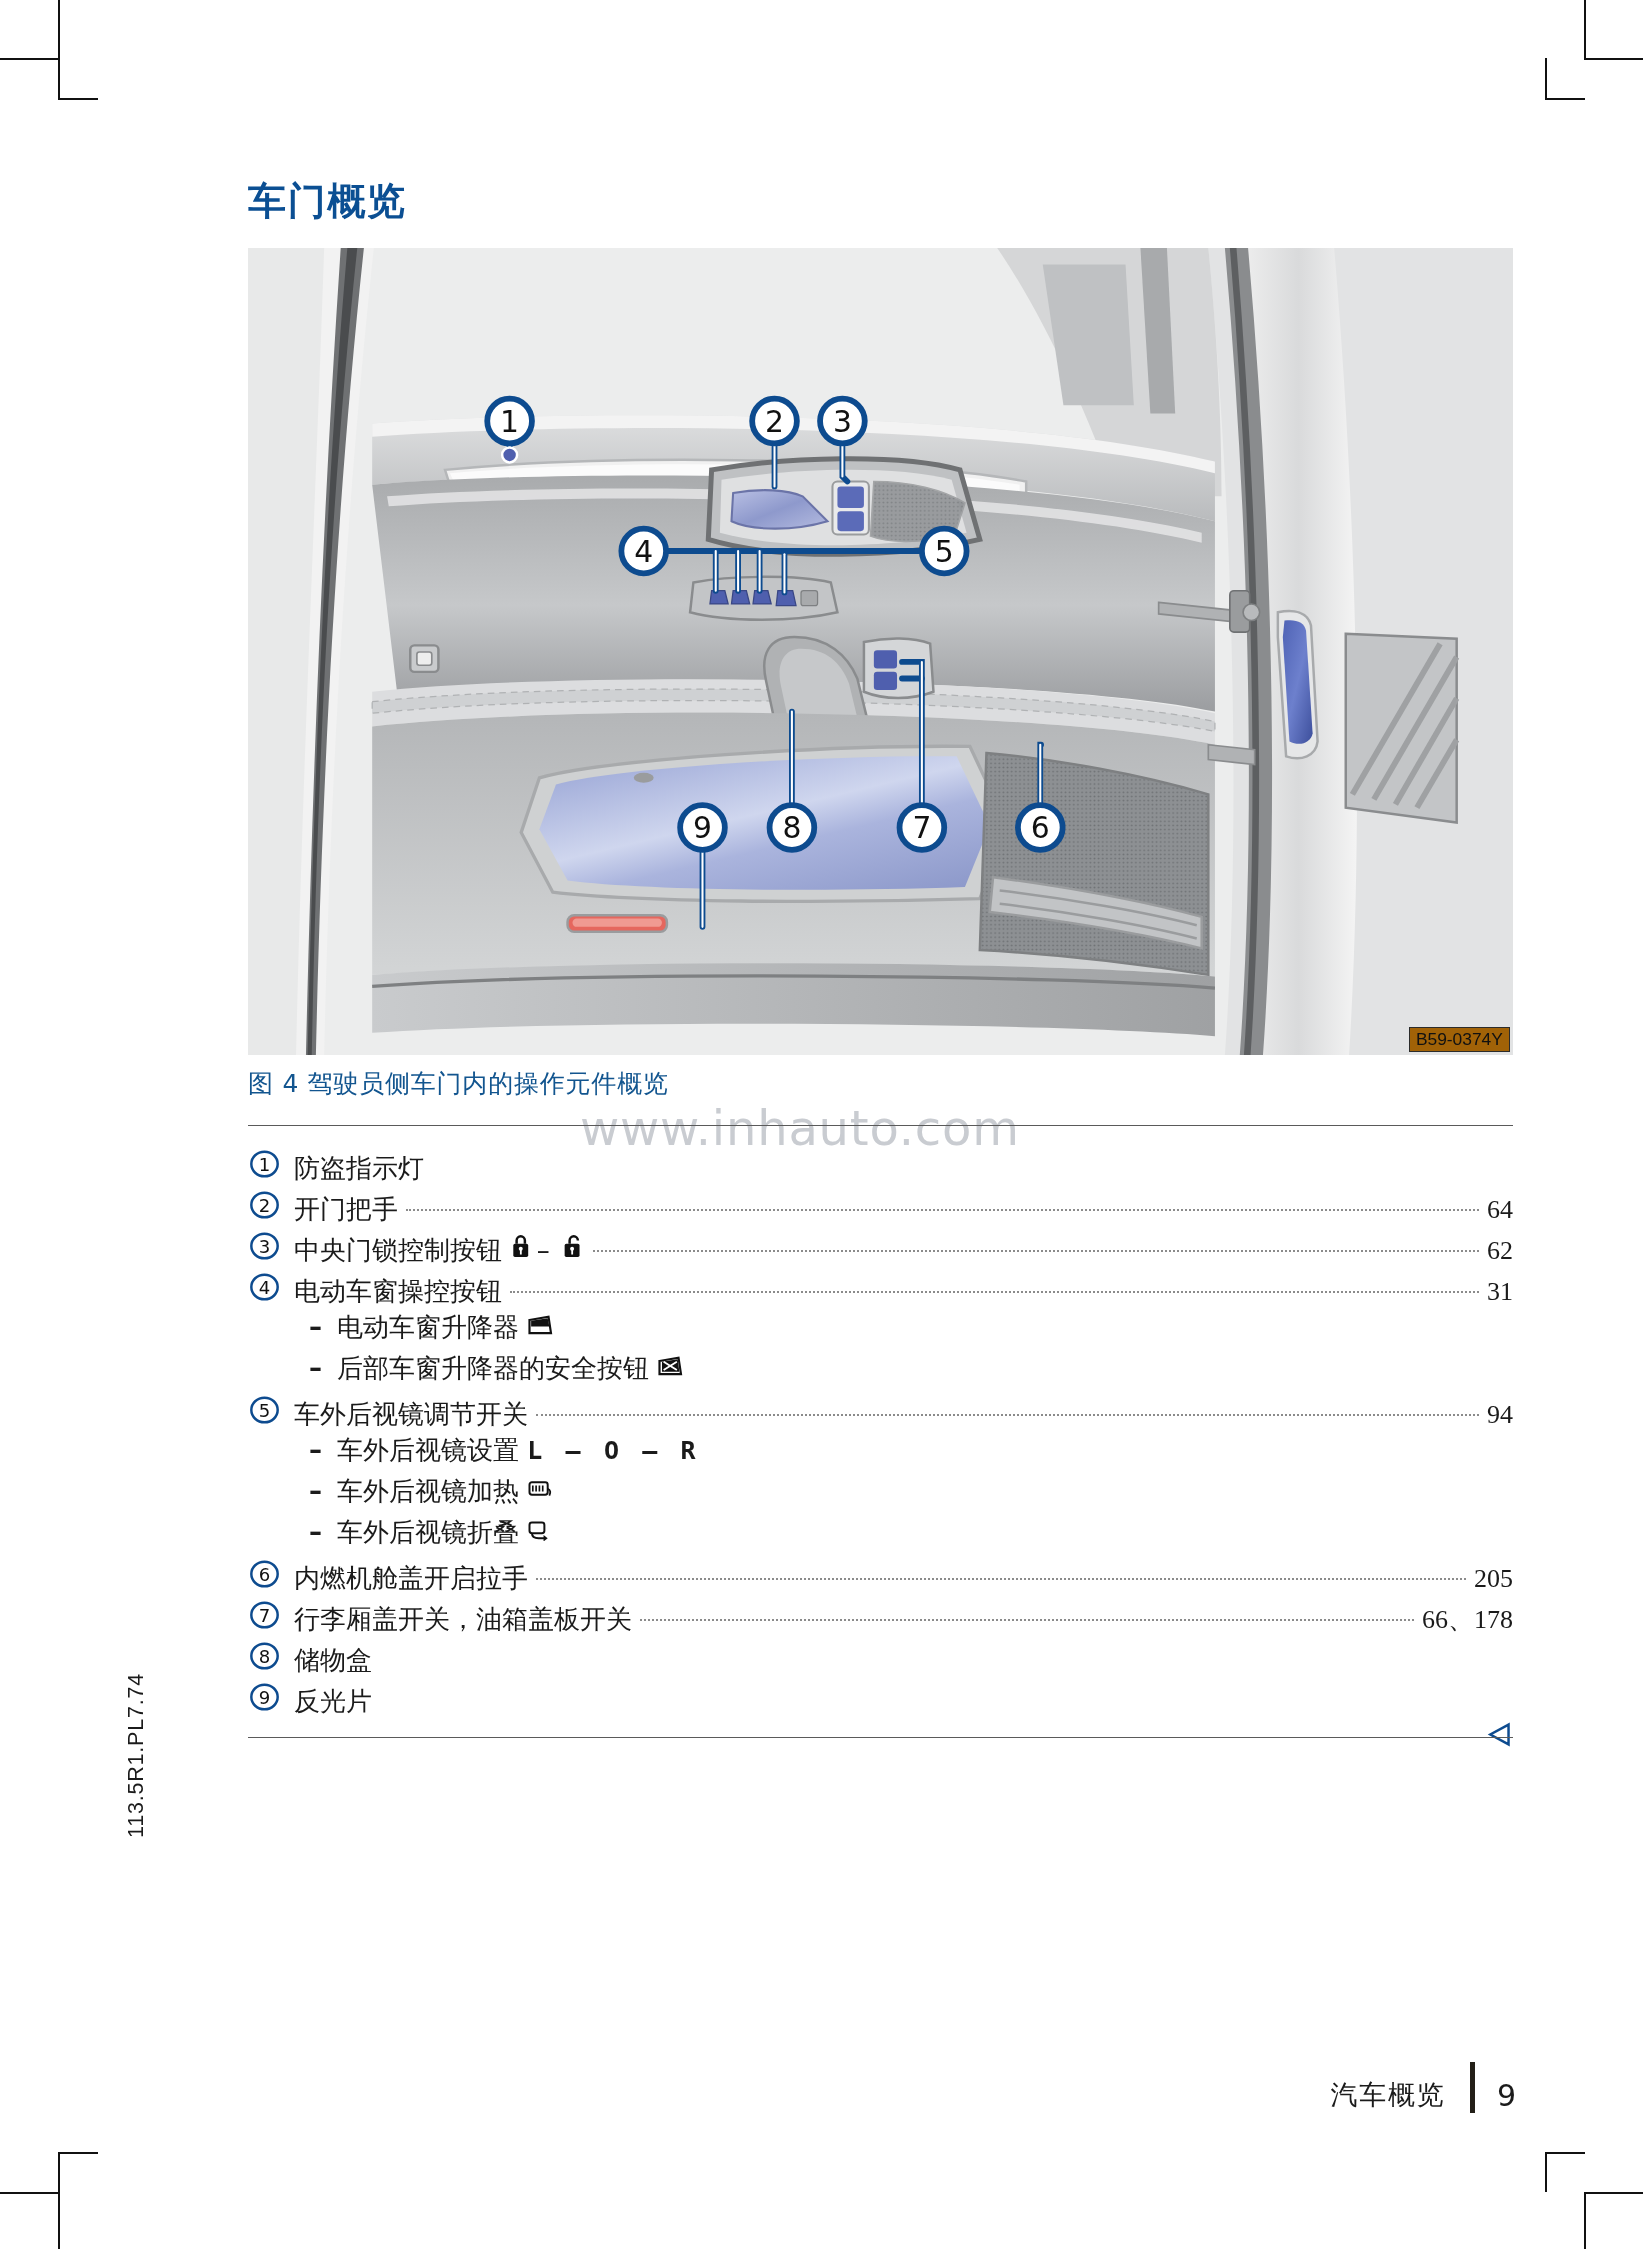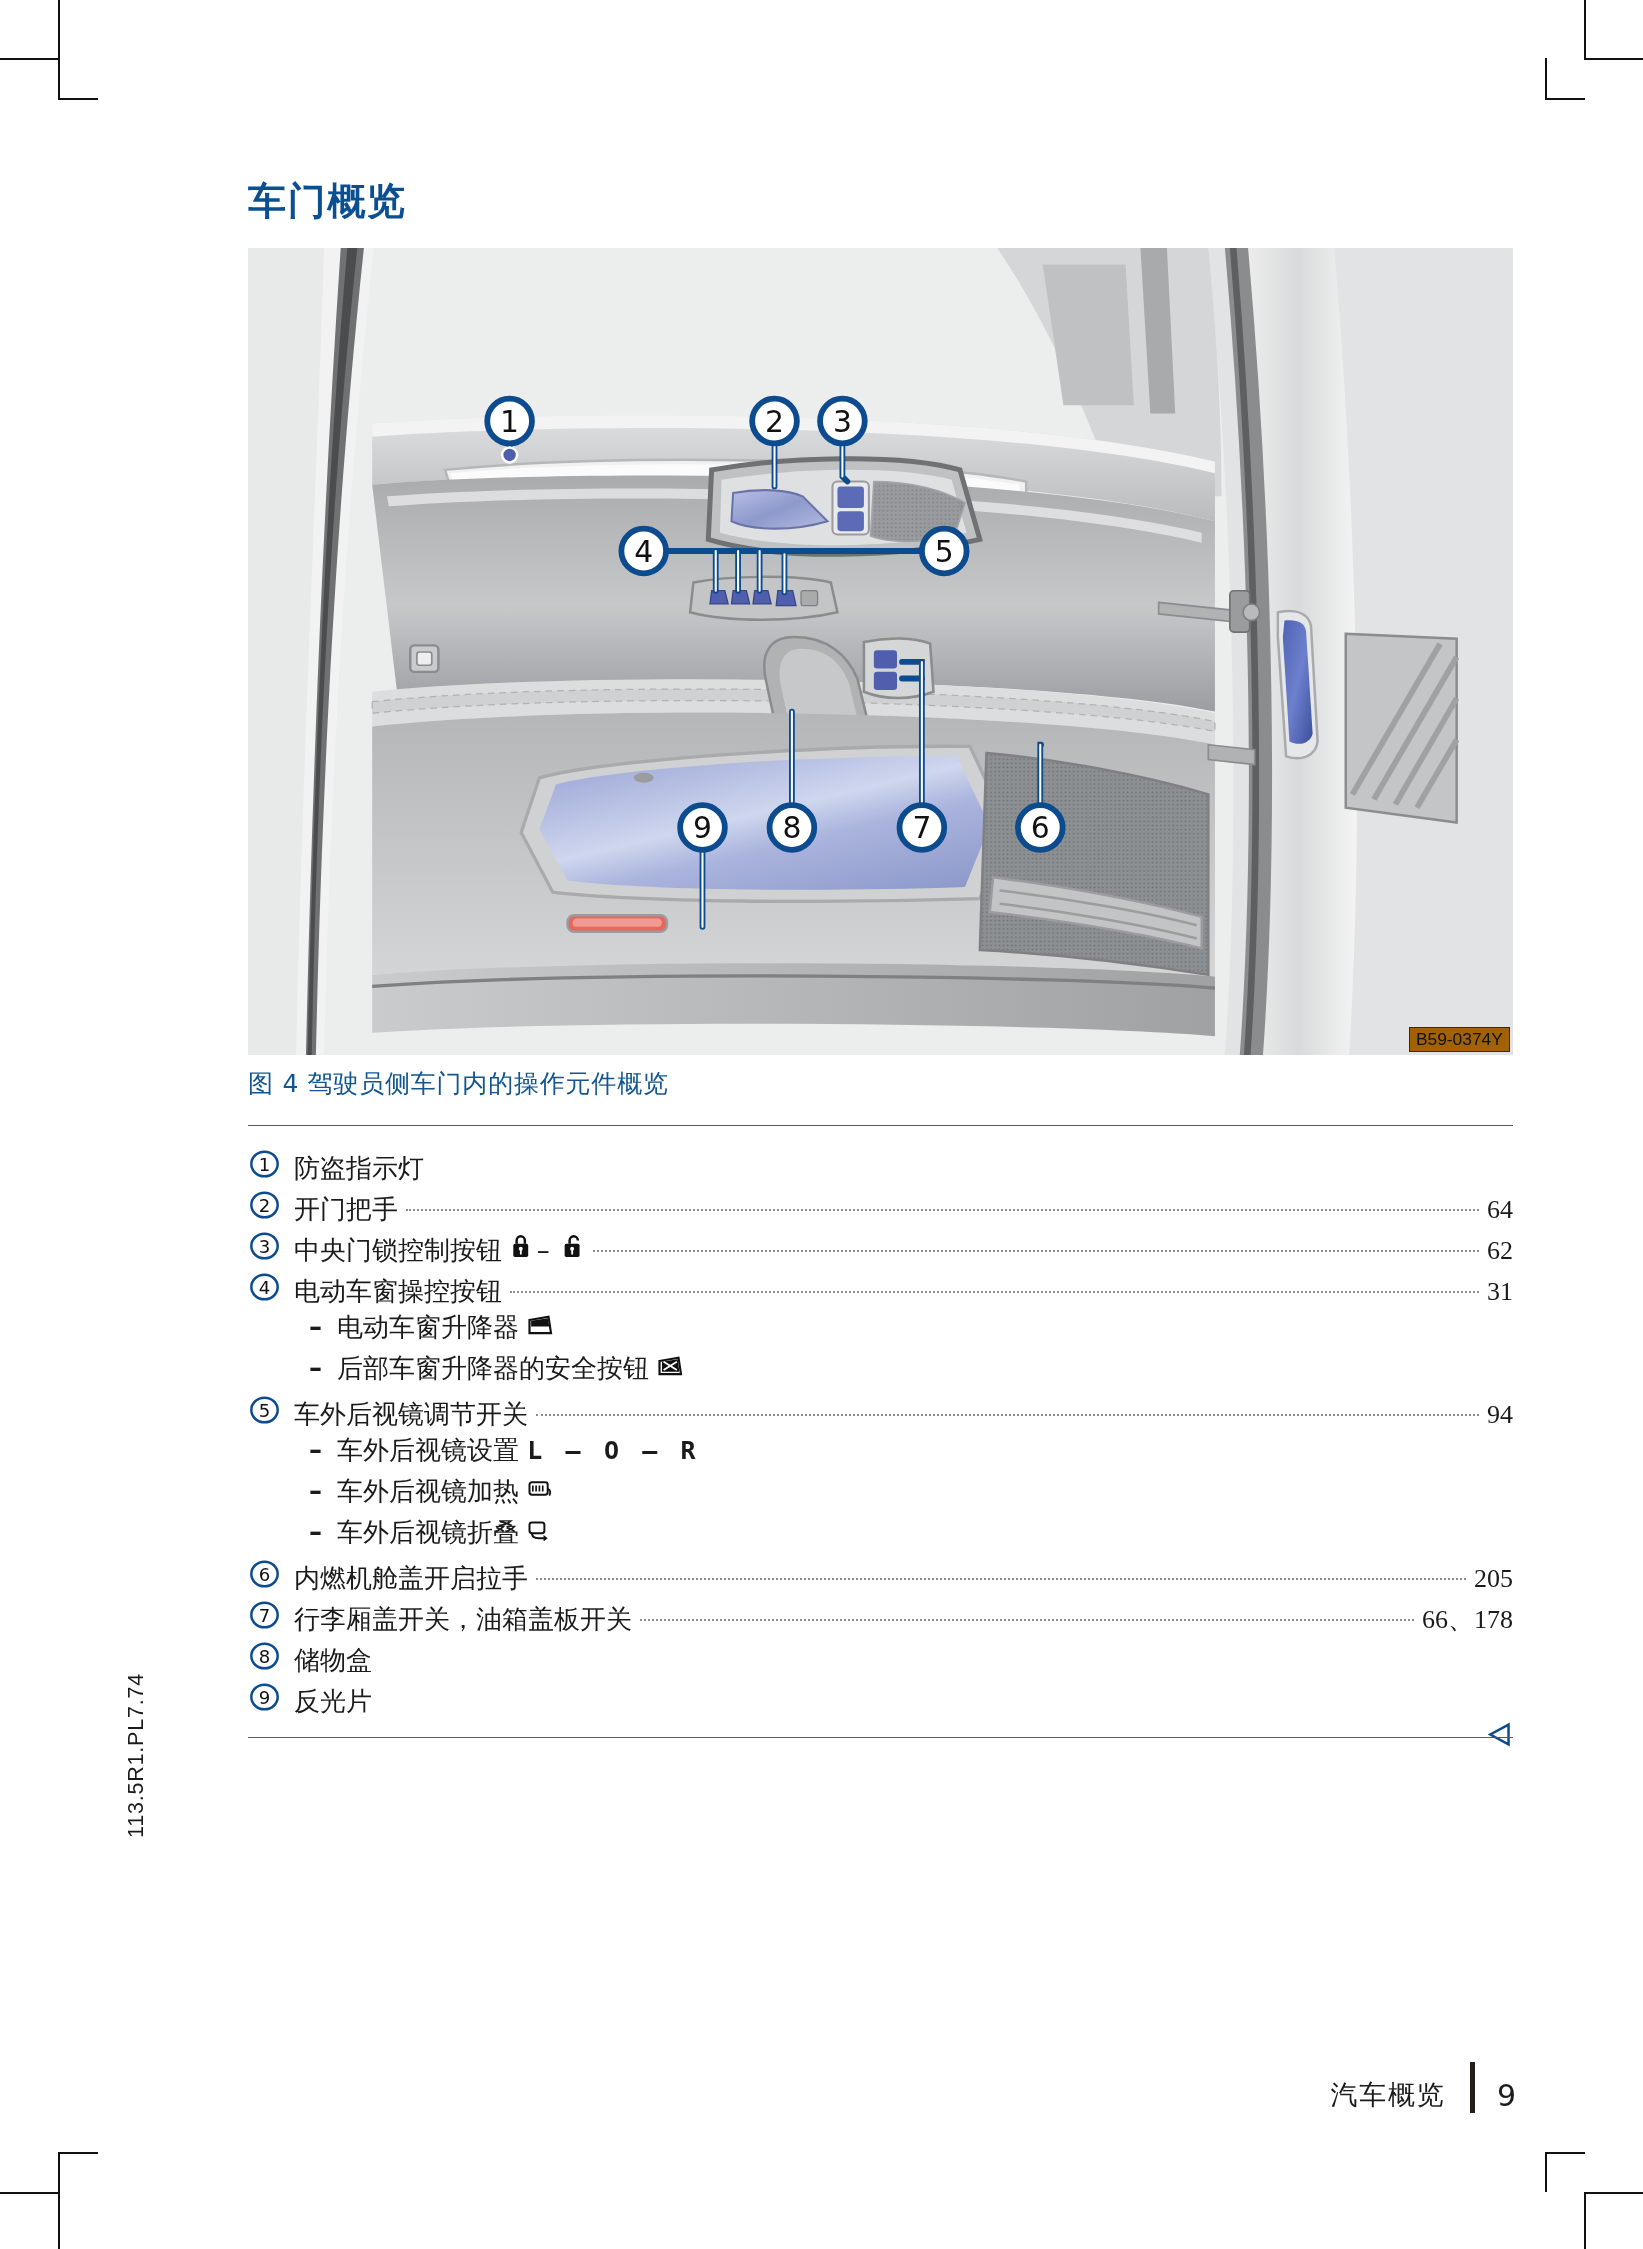--- a/index.html
+++ b/index.html
@@ -394,20 +394,21 @@
       </g>
     </svg>
 
     <div class="imgcode">B59-0374Y</div>
   </div>
 
   <div class="caption">
     <span class="num">图 4</span><span>驾驶员侧车门内的操作元件概览</span>
   </div>
 
+  <div class="watermark">www.inhauto.com</div>
 
   <div class="rule top"></div>
 
   <div class="legend">
 
 
     <div class="row">
       <span class="bullet">
         <svg width="33" height="28" viewBox="0 0 40 34" style="font-size:31px">
             <ellipse cx="20" cy="17" rx="16" ry="15" fill="none" stroke="#0d4b8f" stroke-width="3"></ellipse>

